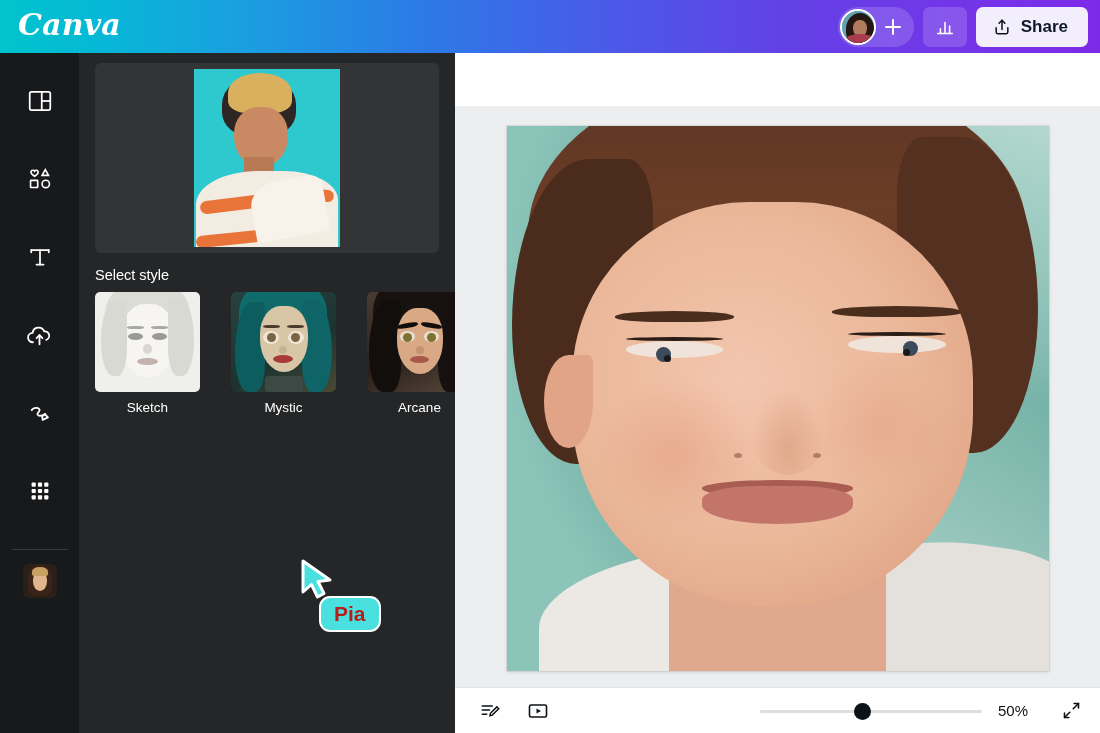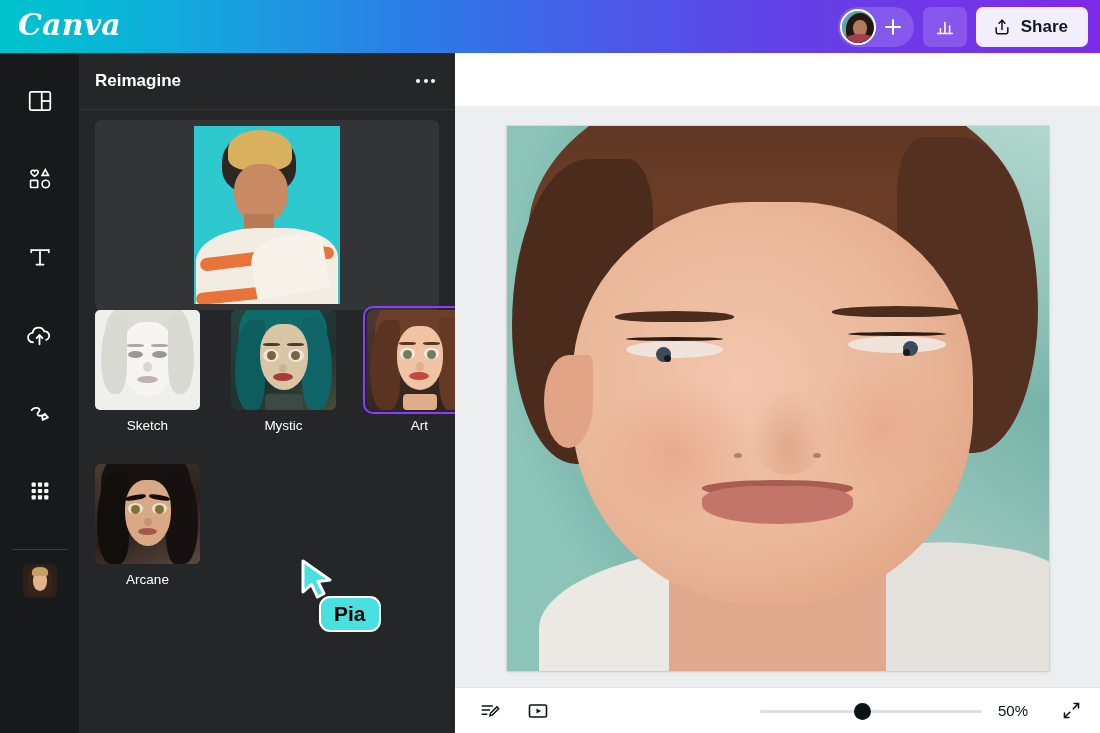--- a/index.html
+++ b/index.html
@@ -246,21 +246,21 @@
   .slider .thumb { position:absolute; top:-1px; width:17px; height:17px;
      background:#0d1216; border-radius:50%; }
   .zoom-pct { font-size:15px; color:#0d1216; min-width:42px; }
 
   
   .cursor-overlay { position:absolute; pointer-events:none; z-index:60; }
   .cur-arrow { position:absolute; left:0; top:0; }
   .cur-label {
     position:absolute; left:22px; top:38px;
     background:#4ae0e0; border:2.5px solid #fff; border-radius:11px;
-    padding: 4px 13px 5px; color:#000000; font-size:21px; font-weight:600;
+    padding: 4px 13px 5px; color:#b91c1c; font-size:21px; font-weight:600;
     line-height:1.1; white-space:nowrap;
   }
 </style>
 </head>
 <body>
 
 <div id="app">
 
   <div class="header">
     <div class="canva-logo">Canva</div>
@@ -378,46 +378,39 @@
 
       <div class="rail-thumb">
         <div class="rt-hair"></div>
           <div class="rt-face"></div>
           <div class="rt-hi"></div>
       </div>
     </div>
 
     <div class="panel">
 
-      <div class="panel-head">
-        <div class="panel-title">Reimagine</div>
-        <div class="dots">
-          <i></i>
-            <i></i>
-            <i></i>
-        </div>
-      </div>
 
       <div class="panel-body">
 
         <div class="src-card">
           <div class="src-photo">
             <div class="sp-bg"></div>
             <div class="sp-hair"></div>
             <div class="sp-blond"></div>
             <div class="sp-face"></div>
             <div class="sp-neck"></div>
             <div class="sp-shirt"></div>
             <div class="sp-s1"></div>
             <div class="sp-s2"></div>
             <div class="sp-s3"></div>
             <div class="sp-arm"></div>
           </div>
         </div>
 
+        <div class="section-label">Select style</div>
 
         <div class="style-grid">
 
           <div class="style-cell">
             <div class="style-thumb">
               <div class="f-bg" style="background:#efefec"></div>
               <div class="f-hair" style="left:10px;top:-12px;width:85px;height:72px;background:#dcdcd7"></div>
               <div class="f-face" style="left:26px;top:12px;width:54px;height:74px;background:#f6f5f2"></div>
               <div class="f-hair" style="left:6px;top:8px;width:26px;height:76px;background:#d9d9d3;border-radius:60% 12% 40% 50%"></div>
               <div class="f-hair" style="right:6px;top:6px;width:26px;height:78px;background:#d9d9d3;border-radius:12% 60% 50% 40%"></div>
@@ -446,39 +439,20 @@
               <div class="f-eye" style="left:36px;top:41px;width:9px;height:9px;background:#7a6442"></div>
               <div class="f-eye" style="right:36px;top:41px;width:9px;height:9px;background:#7a6442"></div>
               <div class="f-nose" style="left:48px;top:54px;width:8px;height:8px;background:#b49f80"></div>
               <div class="f-lip" style="left:42px;top:63px;width:20px;height:8px;background:#aa3a35"></div>
               <div class="f-neck" style="left:34px;bottom:0;width:38px;height:16px;background:#3b4a44"></div>
             </div>
             <div class="style-name">Mystic</div>
           </div>
 
 
-          <div class="style-cell selected">
-            <div class="style-thumb">
-              <div class="f-bg" style="background:linear-gradient(160deg,#4c3a30,#2b211b)"></div>
-              <div class="f-hair" style="left:8px;top:-16px;width:86px;height:76px;background:#6b3f28"></div>
-              <div class="f-hair" style="left:3px;top:10px;width:30px;height:90px;background:#5a3421;border-radius:62% 8% 34% 46%"></div>
-              <div class="f-hair" style="right:3px;top:8px;width:30px;height:92px;background:#643a25;border-radius:8% 62% 46% 34%"></div>
-              <div class="f-face" style="left:30px;top:16px;width:46px;height:64px;background:#f0c3a4"></div>
-              <div class="f-brow" style="left:32px;top:32px;width:17px;height:3px;background:#5b3622"></div>
-              <div class="f-brow" style="right:32px;top:32px;width:17px;height:3px;background:#5b3622"></div>
-              <div class="f-eye" style="left:33px;top:38px;width:15px;height:11px;background:#f2ece2"></div>
-              <div class="f-eye" style="right:33px;top:38px;width:15px;height:11px;background:#f2ece2"></div>
-              <div class="f-eye" style="left:36px;top:40px;width:9px;height:9px;background:#6e7d5c"></div>
-              <div class="f-eye" style="right:36px;top:40px;width:9px;height:9px;background:#6e7d5c"></div>
-              <div class="f-nose" style="left:49px;top:52px;width:8px;height:9px;background:#d19a77"></div>
-              <div class="f-lip" style="left:42px;top:62px;width:20px;height:8px;background:#c2493f"></div>
-              <div class="f-neck" style="left:36px;bottom:0;width:34px;height:16px;background:#e0ad8b"></div>
-            </div>
-            <div class="style-name">Art</div>
-          </div>
 
           <div class="style-cell">
             <div class="style-thumb">
               <div class="f-bg" style="background:linear-gradient(155deg,#4b3b33,#2a201b 55%,#5b4a3e)"></div>
               <div class="f-hair" style="left:6px;top:-18px;width:90px;height:80px;background:#17120f"></div>
               <div class="f-hair" style="left:2px;top:8px;width:32px;height:92px;background:#120e0c;border-radius:62% 8% 32% 46%"></div>
               <div class="f-hair" style="right:2px;top:6px;width:32px;height:94px;background:#161110;border-radius:8% 62% 46% 32%"></div>
               <div class="f-face" style="left:30px;top:16px;width:46px;height:66px;background:#d9a985"></div>
               <div class="f-brow" style="left:30px;top:31px;width:21px;height:5px;background:#120d0a;transform:rotate(-10deg)"></div>
               <div class="f-brow" style="right:30px;top:31px;width:21px;height:5px;background:#120d0a;transform:rotate(10deg)"></div>

